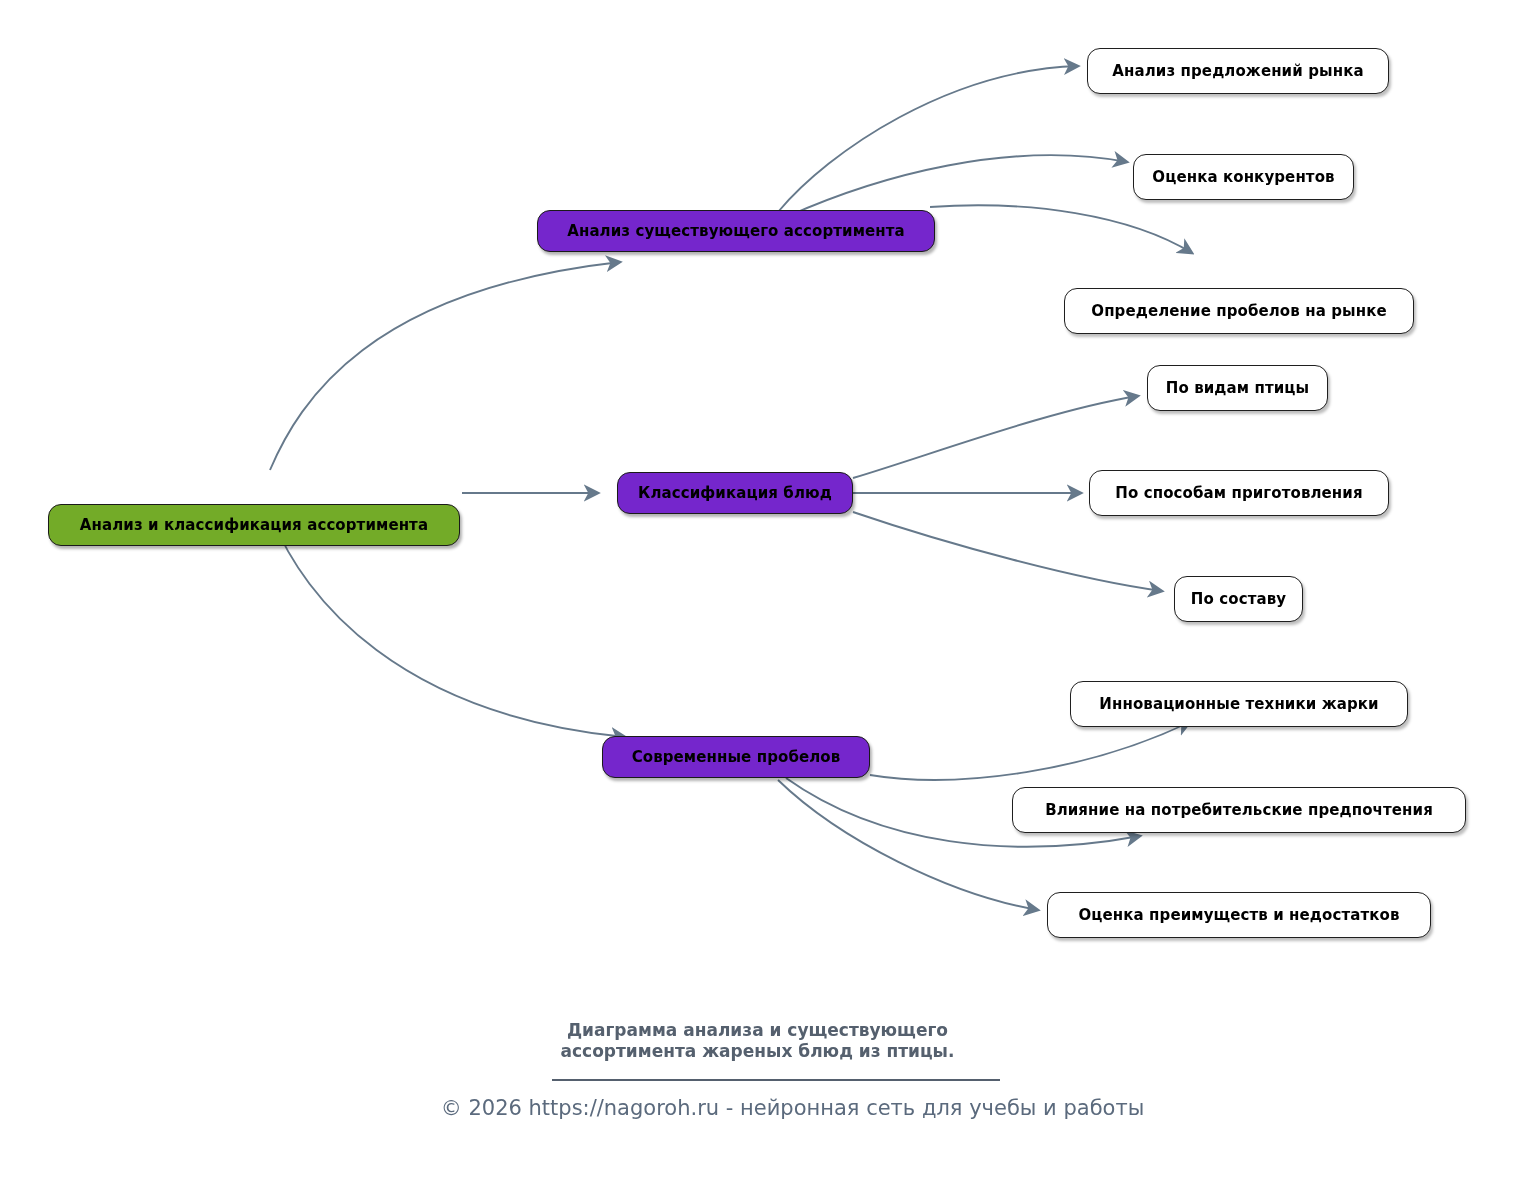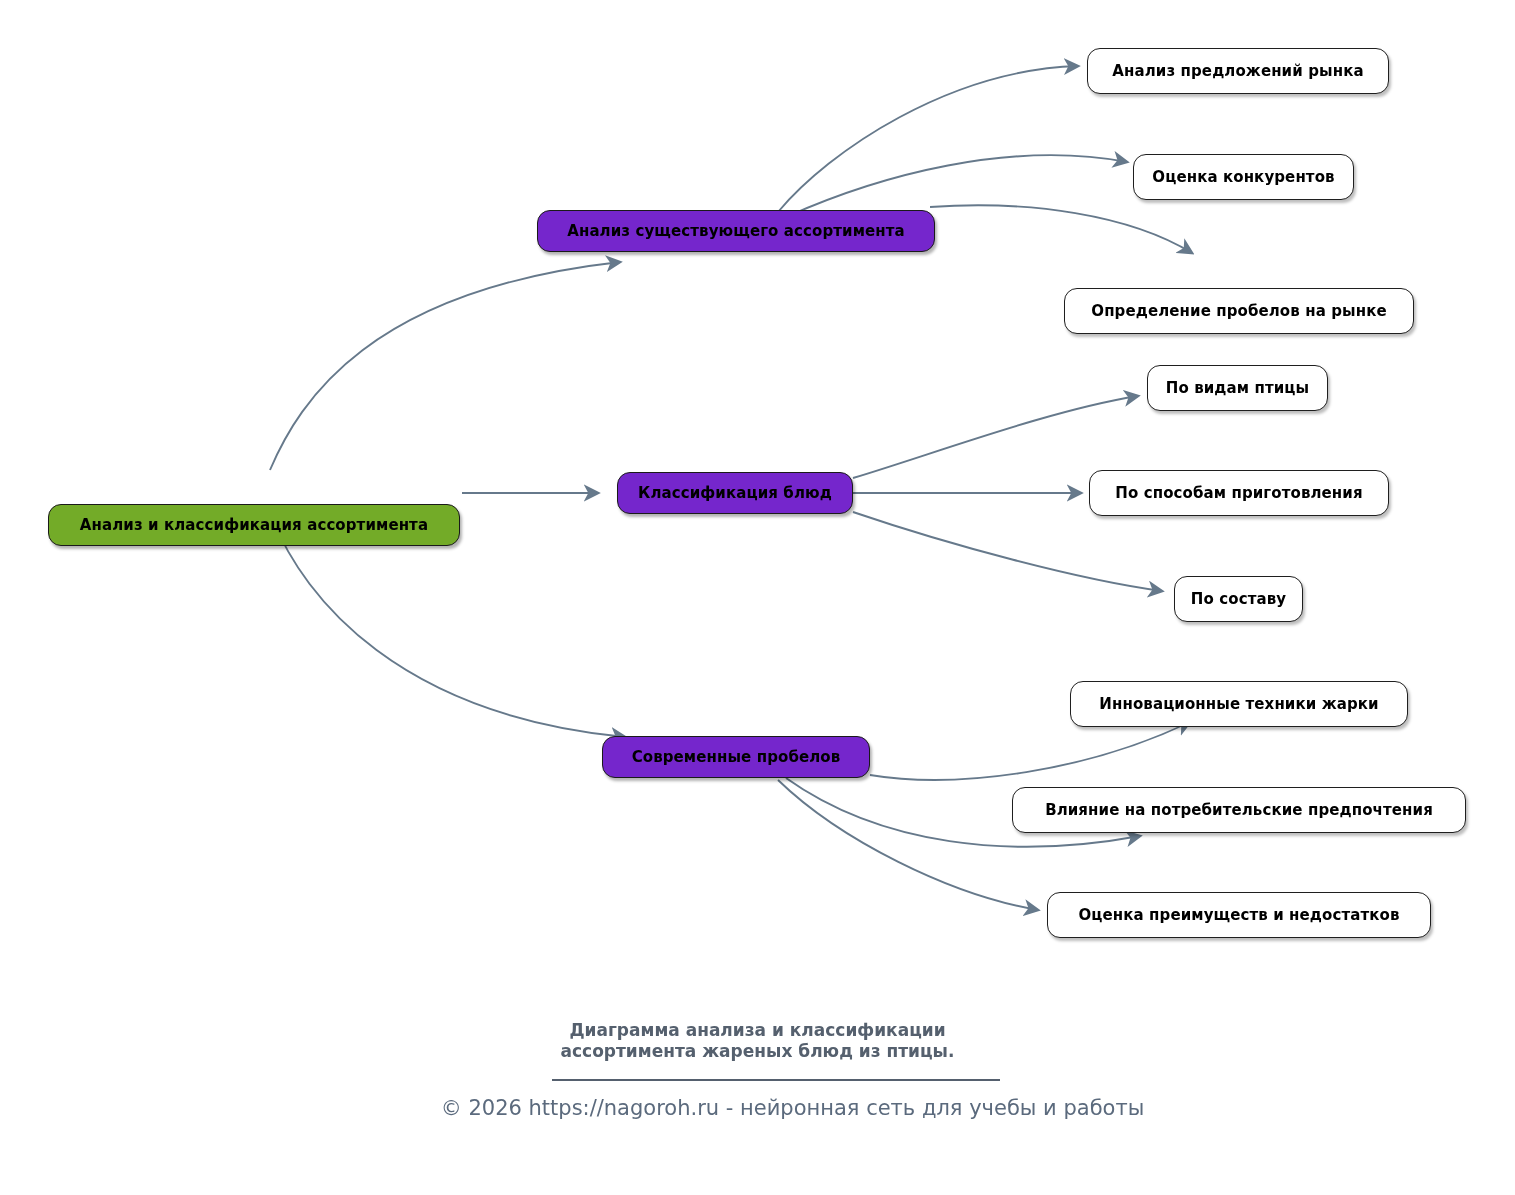--- a/index.html
+++ b/index.html
@@ -184,21 +184,21 @@
 
   <div class="node leaf" style="left:1047px; top:892px; width:384px; height:46px;">
     <span class="node-label">Оценка преимуществ и недостатков</span>
   </div>
 
   <div class="node leaf" style="left:1012px; top:787px; width:454px; height:46px;">
     <span class="node-label">Влияние на потребительские предпочтения</span>
   </div>
 
   <div id="caption">
-    <span class="cap-line">Диаграмма анализа и классификации</span>
+    <span class="cap-line">Диаграмма анализа и существующего</span>
     <span class="cap-line">ассортимента жареных блюд из птицы.</span>
   </div>
 
   <div id="divider"></div>
 
   <div id="footer">© 2026 https://nagoroh.ru - нейронная сеть для учебы и работы</div>
 
 </div>
 
 </body></html>

